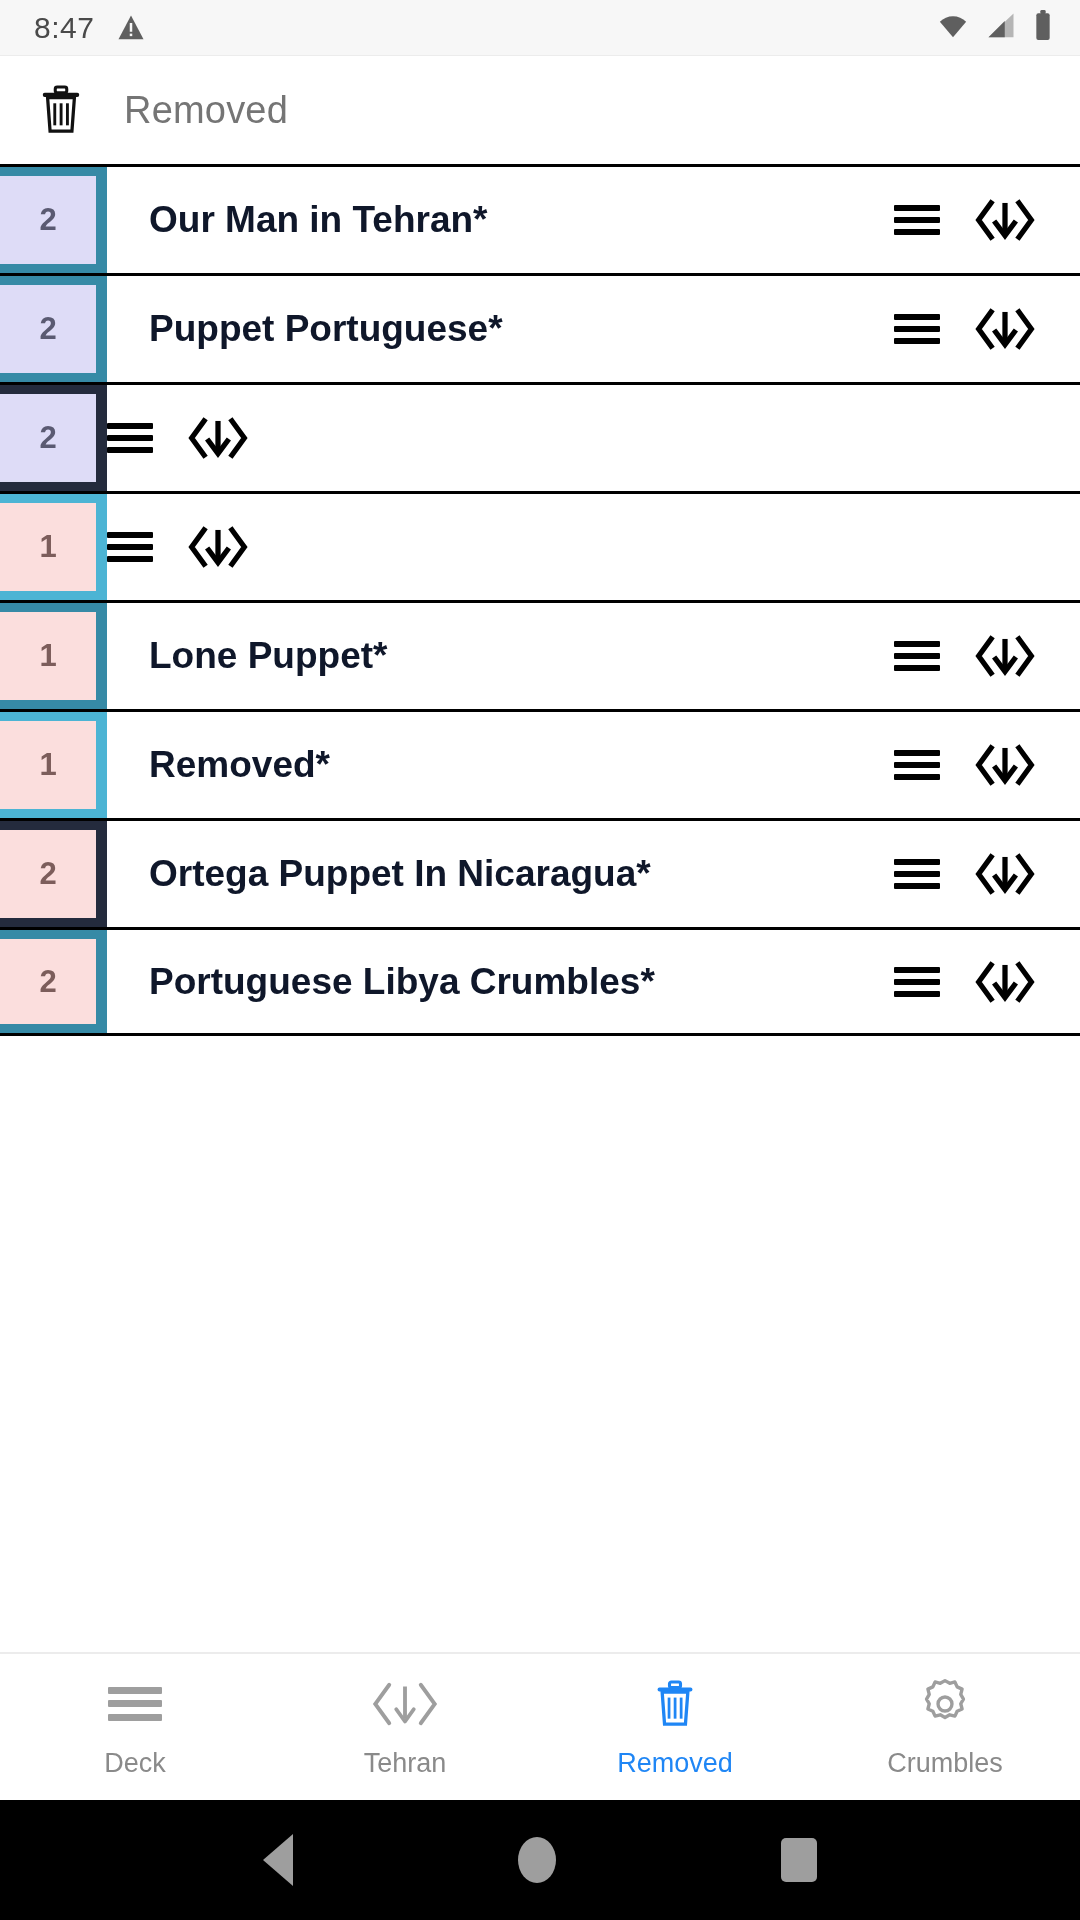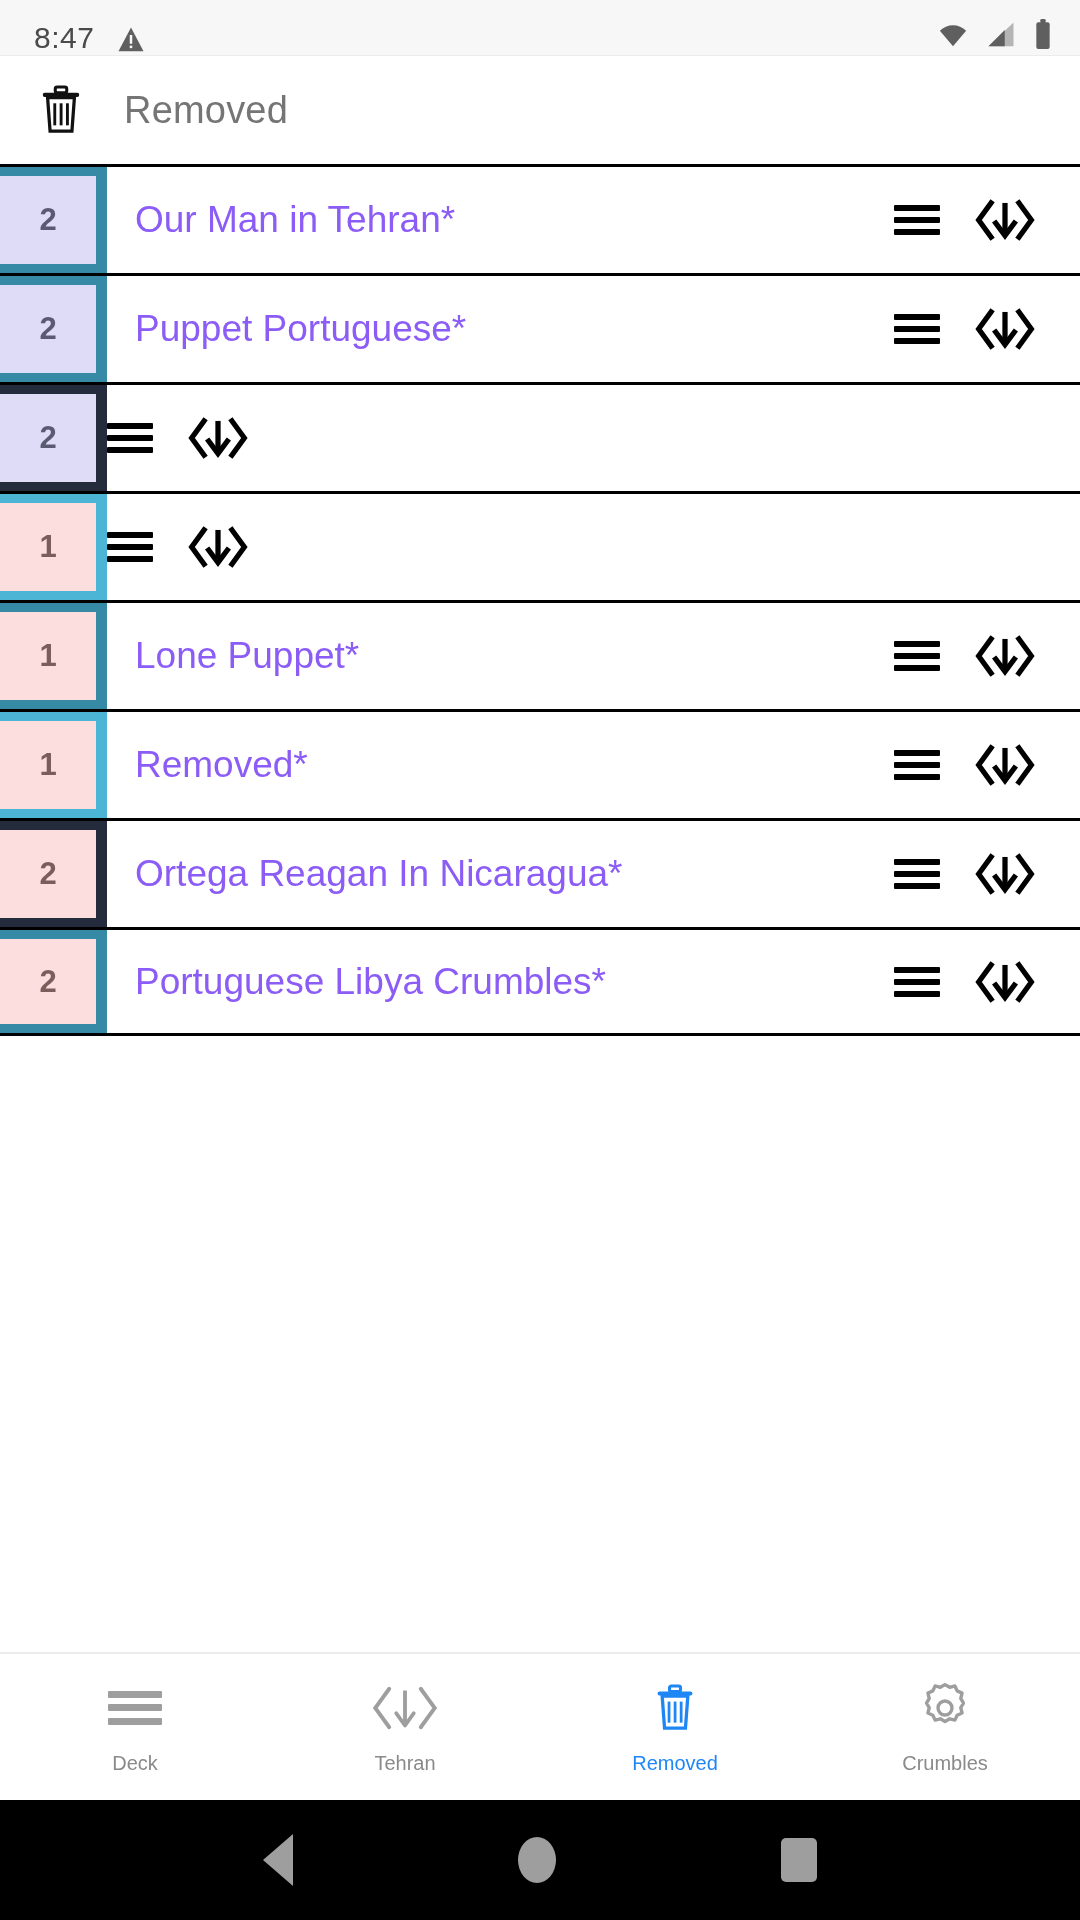--- a/index.html
+++ b/index.html
@@ -8,21 +8,21 @@
     font-family:"Liberation Sans", sans-serif;
     background:#ffffff;
     overflow:hidden;
   }
   .phone { position:relative; width:1080px; height:1920px; display:flex; flex-direction:column; background:#ffffff; }
 
   
   .statusbar {
     height:56px; flex:0 0 56px;
     background:#f7f7f7;
-    display:flex; align-items:flex-end;
+    display:flex; align-items:center;
     padding:0 26px 0 34px;
     border-bottom:1px solid #ececec;
   }
   .sb-time { font-size:30px; color:#4a4a4a; letter-spacing:.5px; font-weight:400; }
   .sb-warn { margin-left:22px; display:flex; align-items:center; }
   .sb-right { margin-left:auto; display:flex; align-items:center; gap:14px; }
 
   
   .header {
     flex:0 0 108px; height:108px;
@@ -54,22 +54,22 @@
   .badge-sq {
     width:100%; height:100%;
     display:flex; align-items:center; justify-content:center;
     font-size:31px; font-weight:700;
   }
   .badge-lav { background:#dedcf7; color:#5a5a72; }
   .badge-pink{ background:#fbdedd; color:#7c5d5b; }
   .row-title {
     flex:1 1 auto;
     display:flex; align-items:center;
-    padding-left:28px;
-    font-size:37px; color:#8b5cf6; font-weight:400;
+    padding-left:42px;
+    font-size:37px; color:#0f172a; font-weight:700;
     white-space:nowrap; overflow:hidden;
   }
   .row-actions {
     flex:0 0 auto;
     display:flex; align-items:center; gap:34px;
     padding-right:44px;
   }
   .icon-btn { display:flex; align-items:center; justify-content:center; }
 
   
@@ -89,21 +89,21 @@
     background:#ffffff;
     border-top:2px solid #ececec;
   }
   .nav-item {
     flex:1 1 25%;
     display:flex; flex-direction:column;
     align-items:center; justify-content:center;
     gap:16px;
   }
   .nav-glyph { height:56px; display:flex; align-items:center; justify-content:center; }
-  .nav-label { font-size:20px; color:#8a8a8a; }
+  .nav-label { font-size:27px; color:#8a8a8a; }
   .nav-item.active .nav-label { color:#1f86f5; }
 
   
   .androidnav {
     flex:0 0 120px; height:120px;
     background:#000000;
     display:flex; align-items:center; justify-content:space-around;
     padding:0 150px;
   }
   .nav-back { width:0; height:0; border-top:26px solid transparent; border-bottom:26px solid transparent; border-right:30px solid #9e9e9e; }
@@ -300,21 +300,21 @@
               <path d="M14 16 L20 24 L26 16" fill="none" stroke="#000" stroke-width="3.4" stroke-linecap="square" stroke-linejoin="miter"></path>
             </svg>
         </span>
       </div>
     </div>
 
     <div class="row">
       <div class="row-badge" style="background: rgb(36, 43, 61);">
         <div class="badge-sq badge-pink">2</div>
       </div>
-      <div class="row-title">Ortega Reagan In Nicaragua*</div>
+      <div class="row-title">Ortega Puppet In Nicaragua*</div>
       <div class="row-actions">
         <span class="icon-btn">
             <span class="ham small">
               <span></span>
               <span></span>
               <span></span>
             </span>
           </span>
         <span class="icon-btn">
           <svg width="62" height="44" viewBox="0 0 40 28">

